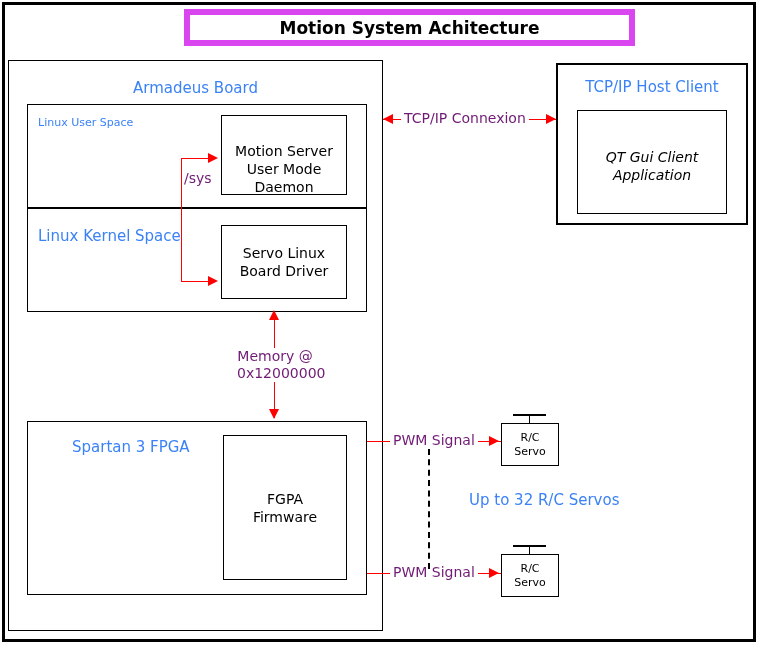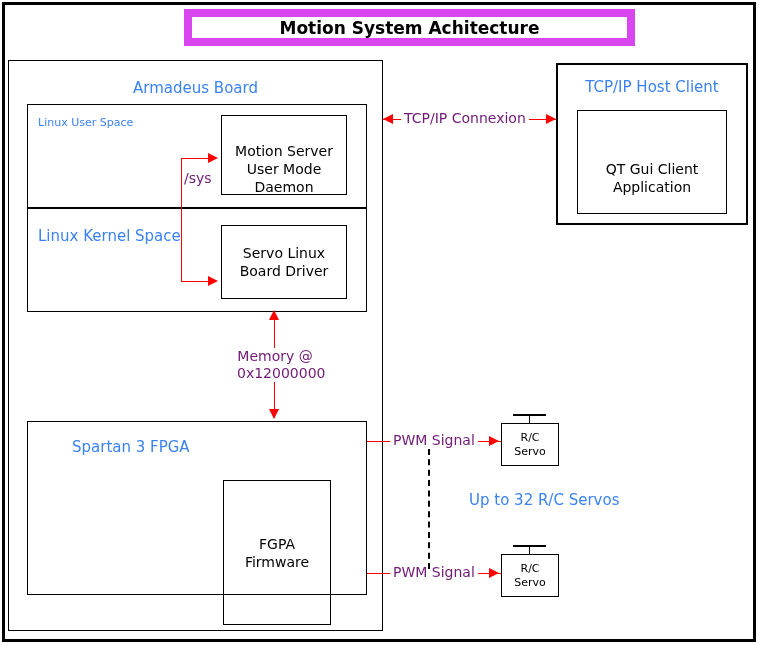--- a/index.html
+++ b/index.html
@@ -54,21 +54,21 @@
     color: #000000;
     box-sizing: border-box;
   }
 
   
   #title-box {
     left: 184px;
     top: 9px;
     width: 451px;
     height: 37px;
-    border: 8px solid #d946ef;
+    border: 6px solid #d946ef;
   }
   #title-text {
     font-weight: bold;
     font-size: 17px;
     width: 100%;
     height: 100%;
   }
 
   
   #armadeus-board {
@@ -133,23 +133,22 @@
   }
   #spartan-label {
     left: 72px;
     top: 439px;
     font-size: 15px;
     text-align: left;
   }
   #fgpa-box {
     left: 223px;
     top: 435px;
-    width: 108px;
+    width: 124px;
     height: 145px;
-    margin-top: 45px;
   }
 
   
   #host-client-box {
     left: 556px;
     top: 63px;
     width: 192px;
     height: 162px;
     border: 2px solid #000000;
   }
@@ -357,21 +356,21 @@
   <div class="arrow-down" id="mem-arrow-down"></div>
   <div class="conn-label" id="mem-label">
     <span>Memory @</span><br>
     <span>0x12000000</span>
   </div>
 
   <div class="box" id="host-client-box"></div>
   <div class="label" id="host-client-label">TCP/IP Host Client</div>
 
   <div class="box" id="qt-gui-box">
-    <div class="centered-text" style="left:0;top:16px;width:100%;height:100%;flex-direction:column;">
+    <div class="centered-text" style="left:0;top:4px;width:100%;height:100%;flex-direction:column;font-style:italic;">
       <span>QT Gui Client</span>
       <span>Application</span>
     </div>
   </div>
 
   <div class="hline" id="tcp-hline"></div>
   <div class="arrow-left" id="tcp-arrow-left"></div>
   <div class="arrow-right" id="tcp-arrow-right"></div>
   <div class="conn-label" id="tcp-label">TCP/IP Connexion</div>
 

